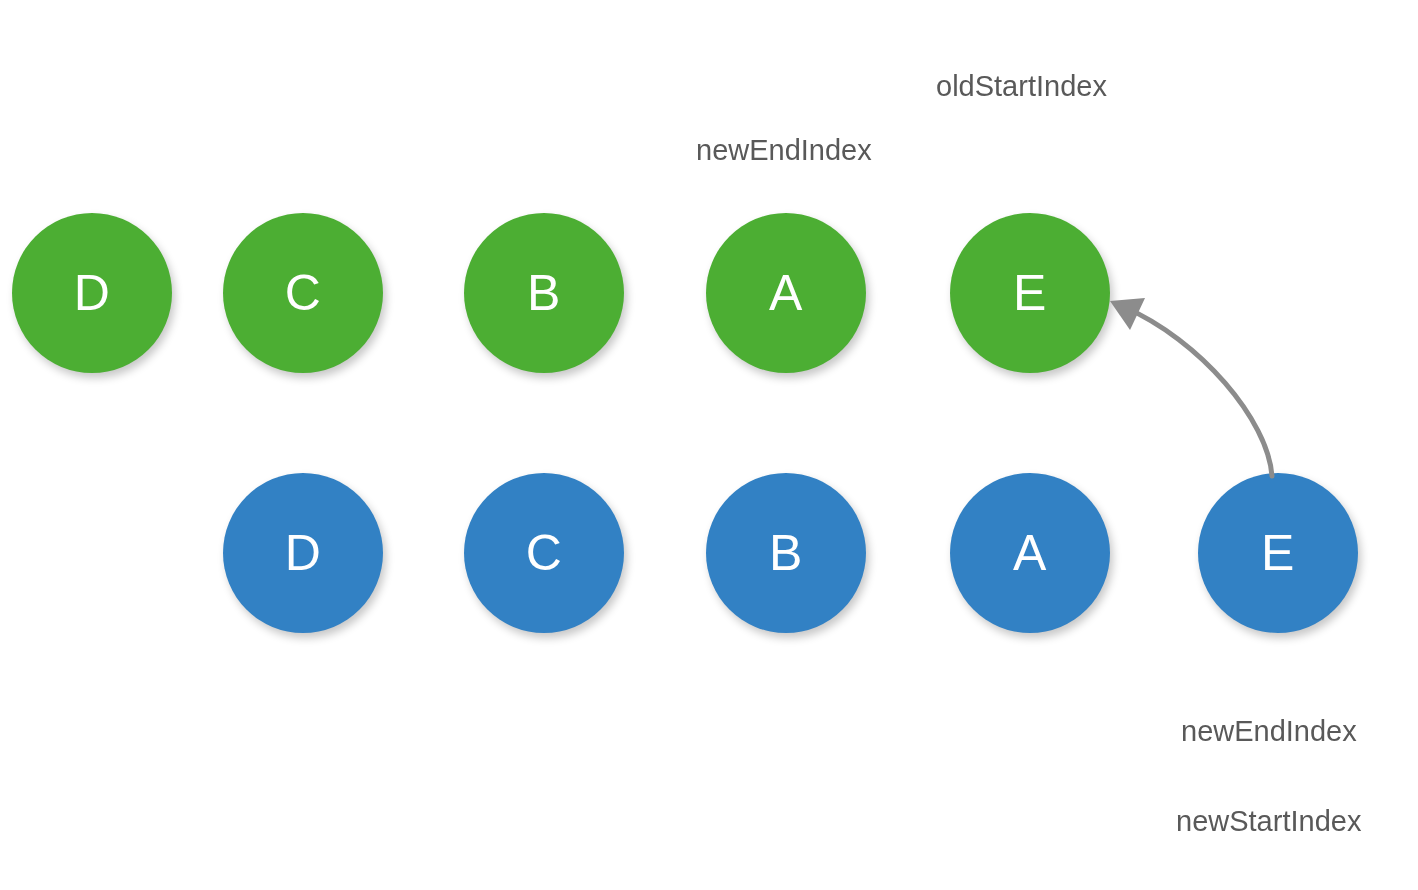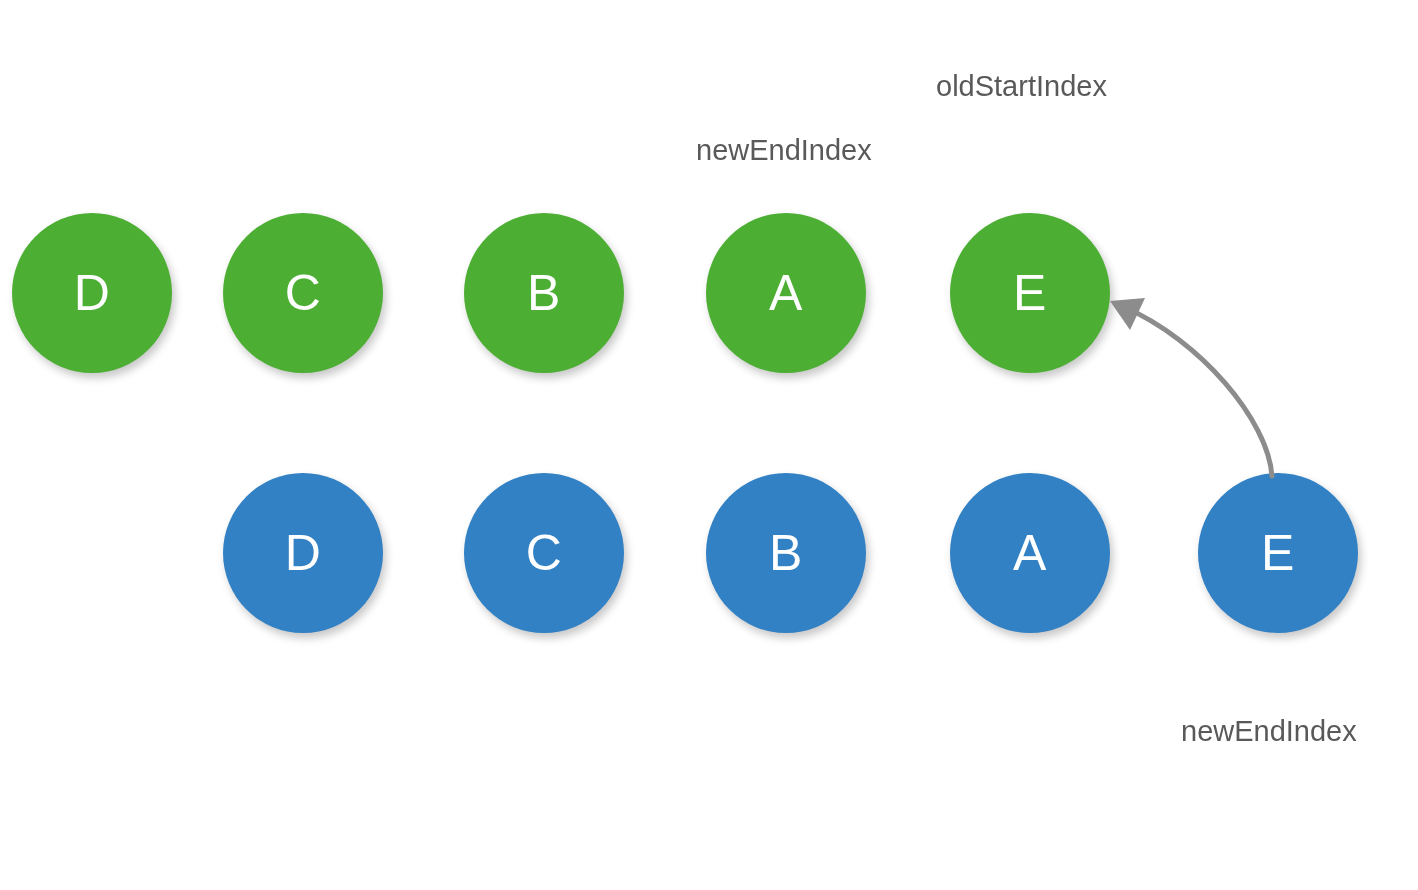--- a/index.html
+++ b/index.html
@@ -105,14 +105,15 @@
   </div>
 
   <svg id="arrow-layer" viewBox="0 0 1418 890" xmlns="http://www.w3.org/2000/svg">
     <path d="M 1272 476 C 1268 420 1200 340 1124 307" fill="none" stroke="#8c8c8c" stroke-width="5" stroke-linecap="round"></path>
     <polygon points="1110,301 1145,298 1130,330" fill="#8c8c8c"></polygon>
   </svg>
 
   <div class="index-label" style="left:936px; top:72px;">oldStartIndex</div>
   <div class="index-label" style="left:696px; top:136px;">newEndIndex</div>
   <div class="index-label" style="left:1181px; top:717px;">newEndIndex</div>
+  <div class="index-label" style="left:1176px; top:807px;">newStartIndex</div>
 
 </div>
 
 </body></html>

